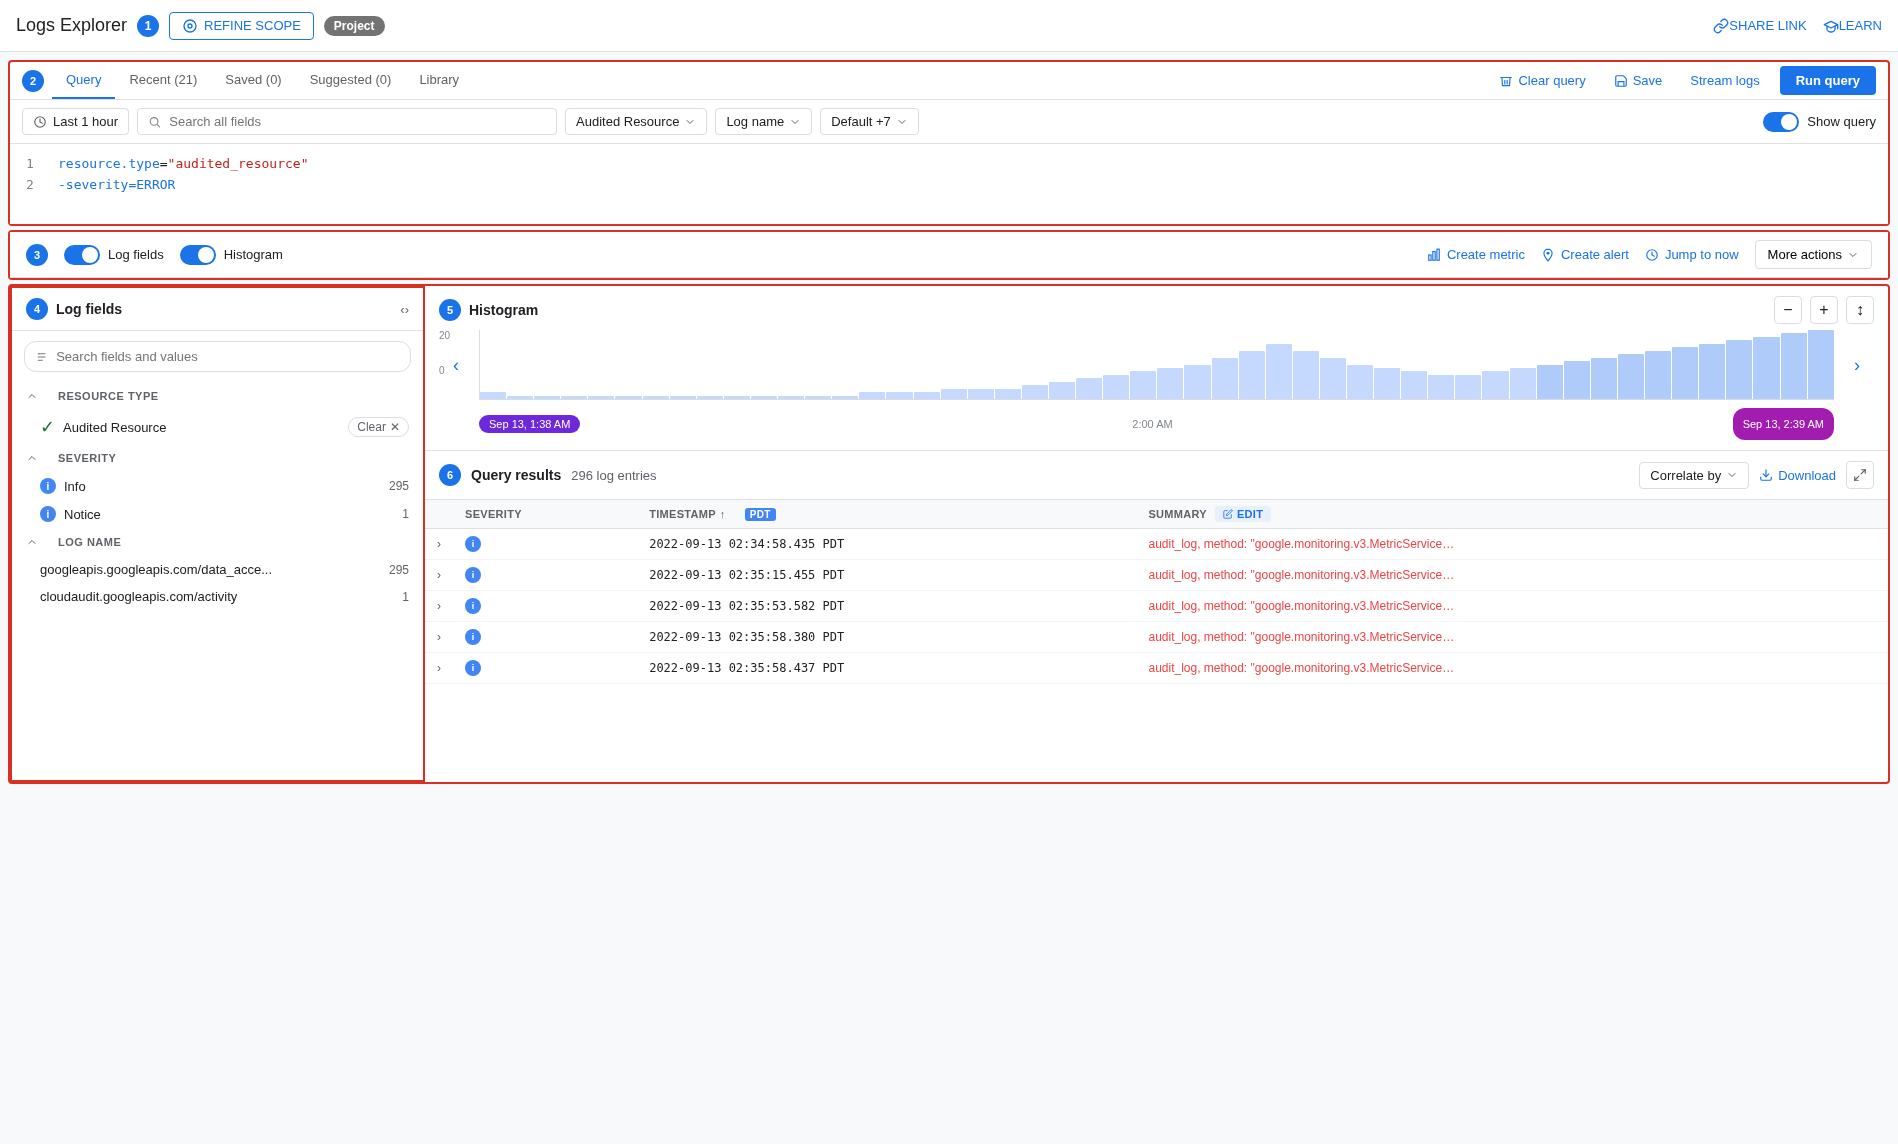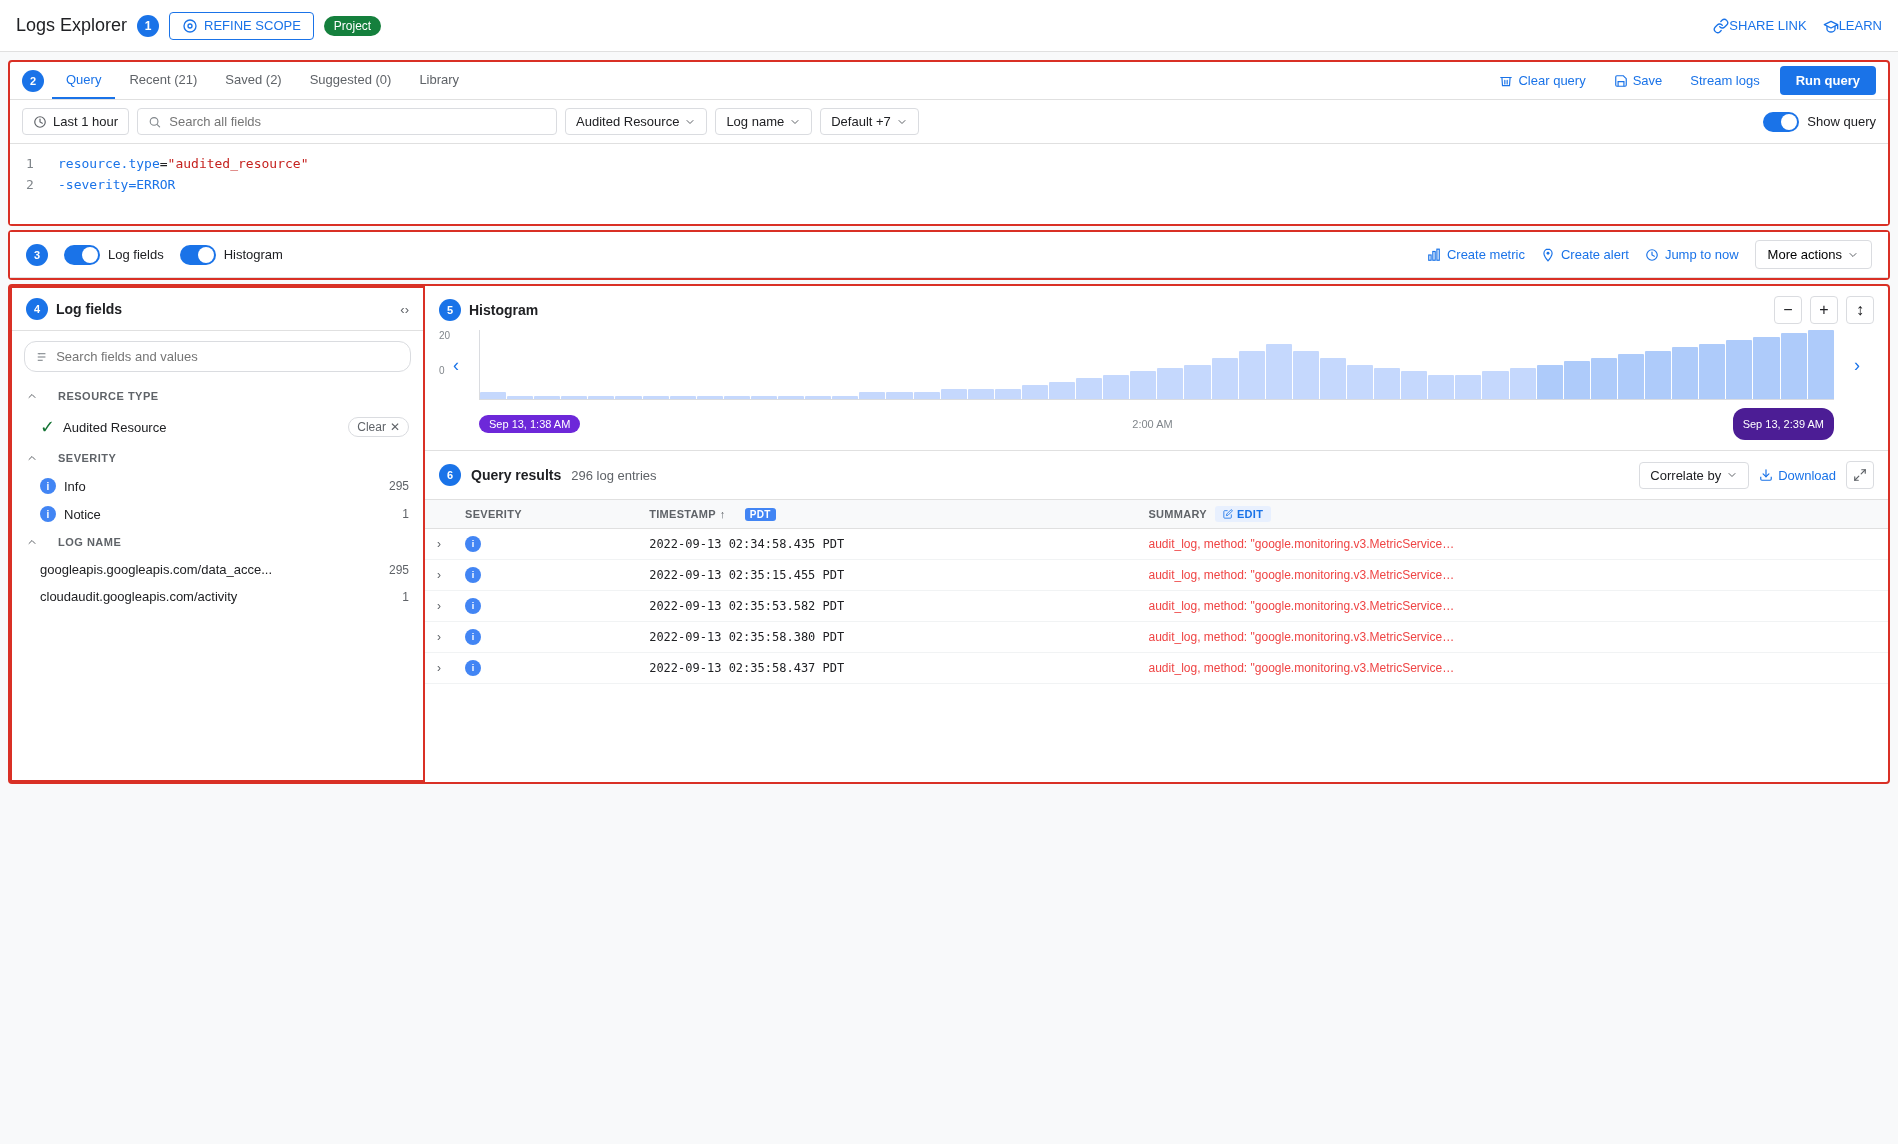--- a/index.html
+++ b/index.html
@@ -18,22 +18,22 @@
       color: #fff; font-size: 12px; font-weight: 700;
       display: flex; align-items: center; justify-content: center;
     }
     .refine-scope-btn {
       display: flex; align-items: center; gap: 6px;
       border: 1.5px solid #1a73e8; border-radius: 4px;
       padding: 5px 12px; color: #1a73e8; cursor: pointer; background: #fff;
       font-size: 13px; font-weight: 500;
     }
     .project-badge {
-      background: #15803d; color: #fff; border-radius: 12px;
-      padding: 3px 10px; font-size: 12px; font-weight: 400;
+      background: #737373; color: #fff; border-radius: 12px;
+      padding: 3px 10px; font-size: 12px; font-weight: 700;
     }
     .top-bar-right { display: flex; align-items: center; gap: 16px; }
     .top-link {
       display: flex; align-items: center; 
       color: #1a73e8; font-size: 13px; font-weight: 500; cursor: pointer;
     }
     .query-tabs {
       display: flex; align-items: center; border-bottom: 1px solid #e0e0e0;
       padding: 0 12px;
     }
@@ -227,21 +227,21 @@
     </div>
   </div>
 </div>
 
 <div style="margin: 8px 8px 4px 8px; border: 2px solid #d93025; border-radius: 4px; background: #fff;">
 
   <div class="query-tabs">
     <div class="step-num" style="margin-right:8px;">2</div>
     <div class="query-tab active">Query</div>
     <div class="query-tab">Recent (21)</div>
-    <div class="query-tab">Saved (2)</div>
+    <div class="query-tab">Saved (0)</div>
     <div class="query-tab">Suggested (0)</div>
     <div class="query-tab">Library</div>
     <div class="query-tab-actions">
       <button class="tab-action-btn">
         <svg width="14" height="14" viewBox="0 0 24 24">
             <polyline points="3,6 5,6 21,6" fill="none" stroke="#1a73e8" stroke-width="2" stroke-linecap="round"></polyline>
             <path d="M19 6l-1 14H6L5 6" fill="none" stroke="#1a73e8" stroke-width="2" stroke-linecap="round"></path>
             <path d="M10 11v6M14 11v6" fill="none" stroke="#1a73e8" stroke-width="2" stroke-linecap="round"></path>
           </svg>
         <span>Clear query</span>
@@ -509,21 +509,21 @@
             <div style="height: 95%; flex: 1 1 0%; min-width: 5px; background: rgb(174, 203, 250); border-radius: 1px 1px 0px 0px;"></div>
             <div style="height: 100%; flex: 1 1 0%; min-width: 5px; background: rgb(174, 203, 250); border-radius: 1px 1px 0px 0px;"></div>
           </div>
 
         <span style="position:absolute;right:14px;top:50%;transform:translateY(-50%);color:#1a73e8;font-size:18px;cursor:pointer;z-index:2;">›</span>
       </div>
 
       <div style="display:flex;align-items:center;justify-content:space-between;margin-top:8px;padding:0 40px;">
         <span style="background:#6d28d9;color:#fff;border-radius:12px;padding:3px 10px;font-size:11px;font-weight:500;">Sep 13, 1:38 AM</span>
         <span style="font-size:11px;color:#80868b;">2:00 AM</span>
-        <span style="background:#4c1d95;color:#fff;border-radius:12px;padding:10px 10px;font-size:11px;font-weight:500;margin-left:8px;">Sep 13, 2:39 AM</span>
+        <span style="background:#a21caf;color:#fff;border-radius:12px;padding:10px 10px;font-size:11px;font-weight:500;margin-left:8px;">Sep 13, 2:39 AM</span>
       </div>
     </div>
 
     <div style="flex:1;">
       <div style="display:flex;align-items:center;gap:10px;padding:10px 14px;border-bottom:1px solid #e0e0e0;">
         <div class="step-num">6</div>
         <span style="font-size:14px;font-weight:600;">Query results</span>
         <span style="font-size:13px;color:#5f6368;">296 log entries</span>
         <div style="margin-left:auto;display:flex;align-items:center;gap:10px;">
           <div style="display:flex;align-items:center;gap:5px;border:1px solid #dadce0;border-radius:4px;padding:5px 10px;font-size:13px;cursor:pointer;background:#fff;">

